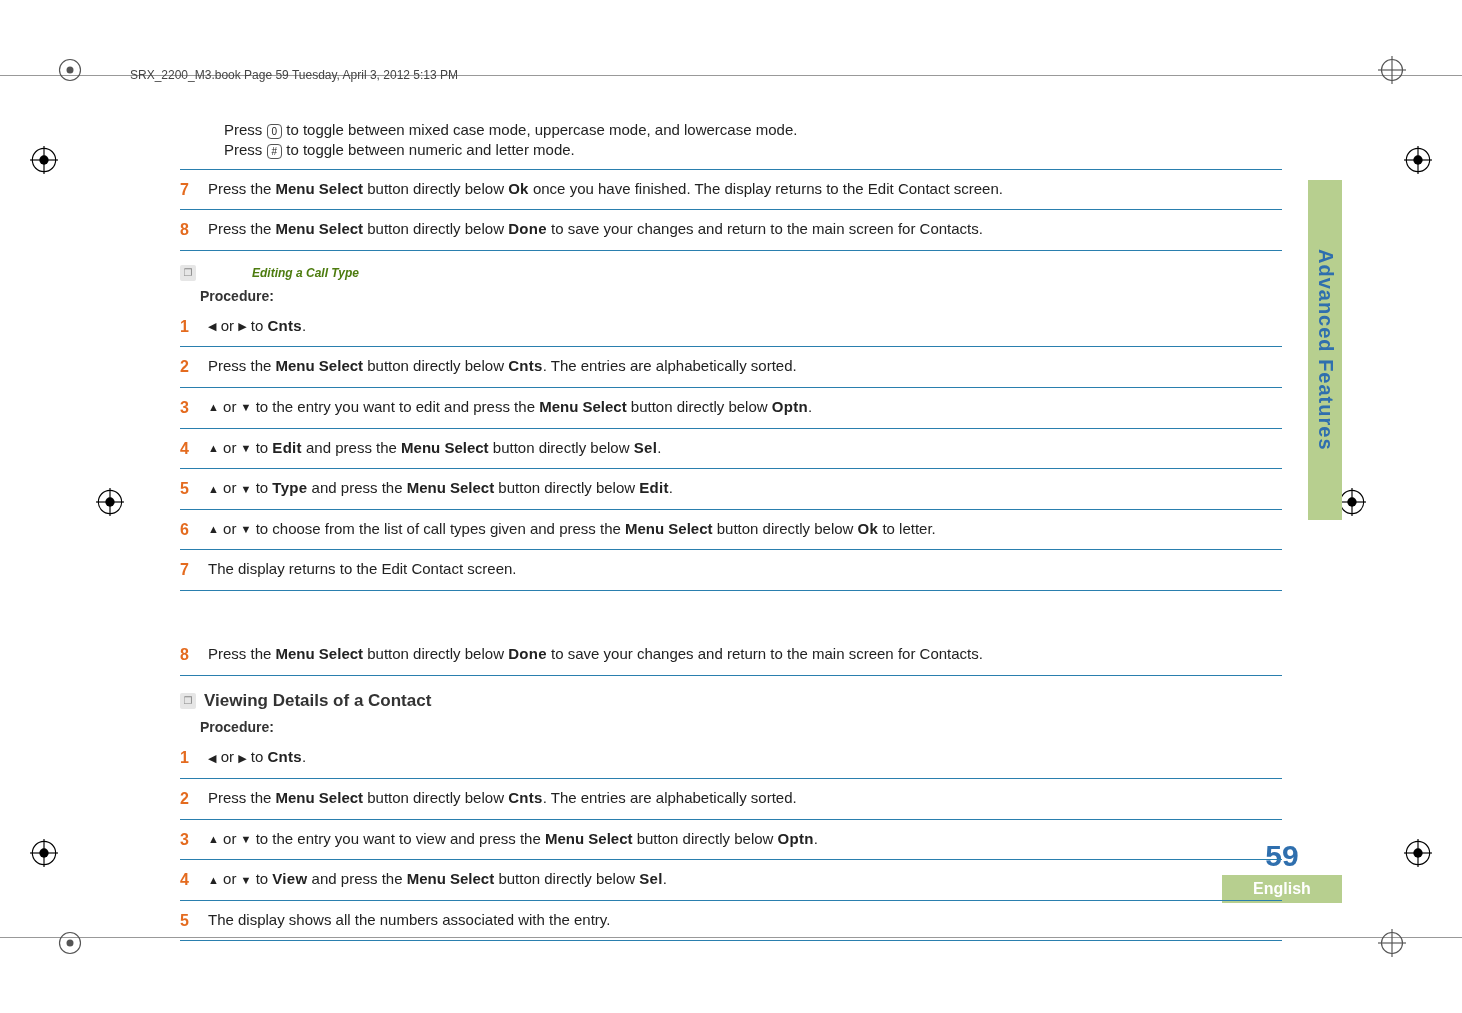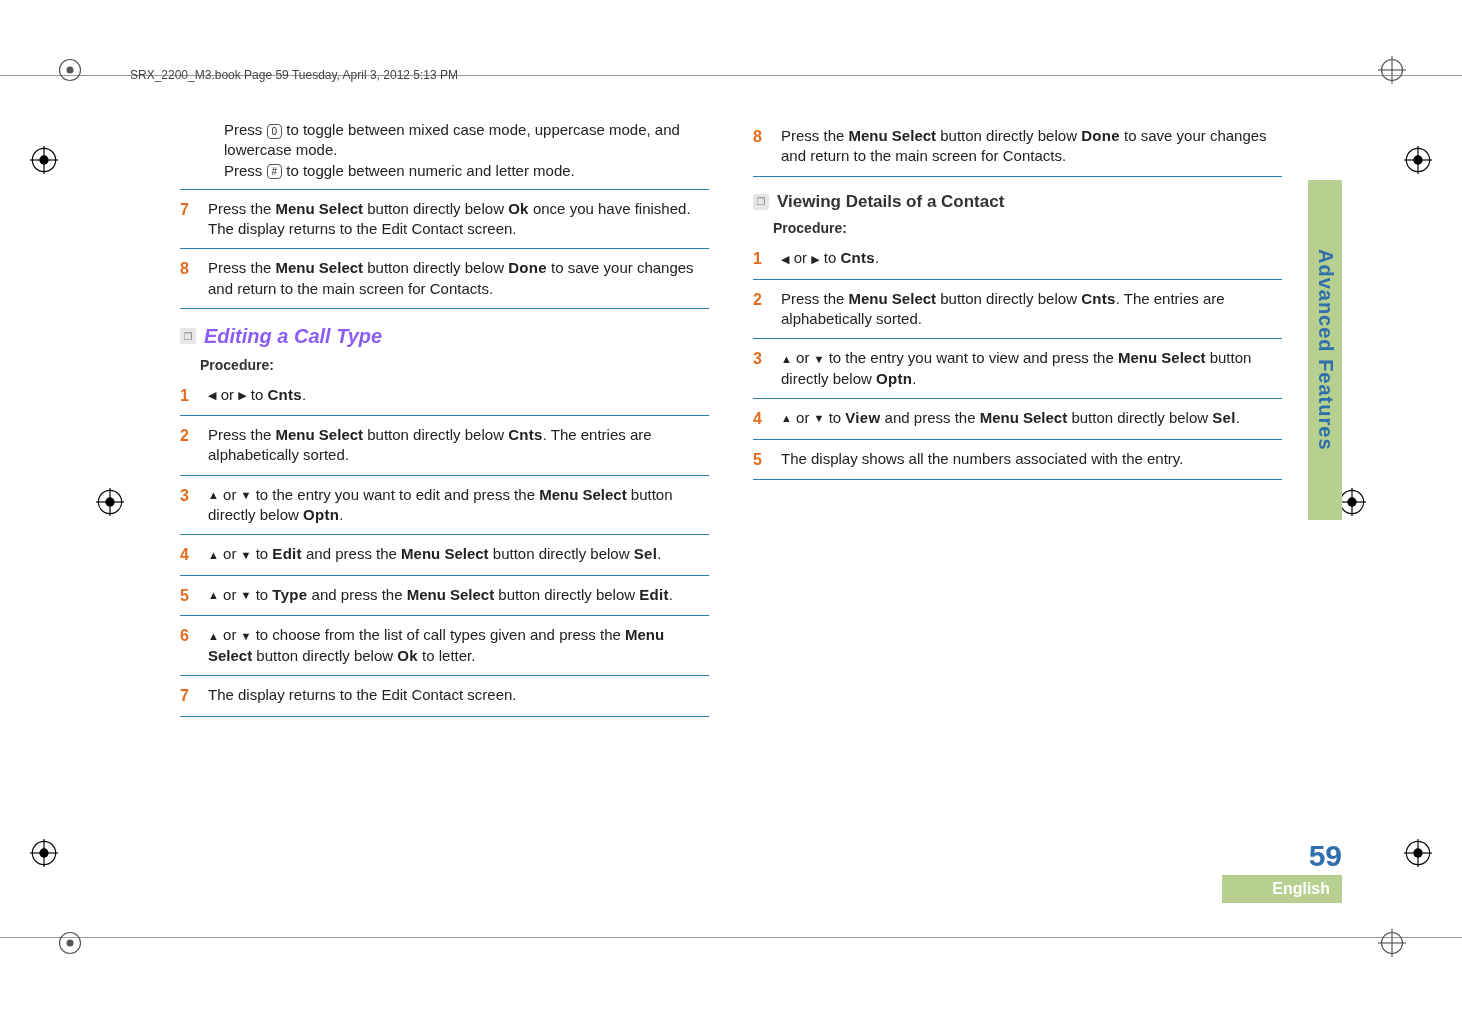--- a/index.html
+++ b/index.html
@@ -38,20 +38,21 @@
   }
 
   .page {
     position: absolute;
     top: 120px;
     left: 180px;
     right: 180px;
     bottom: 120px;
     display: flex;
     gap: 44px;
+    flex-direction: column;
   }
   .col {
     flex: 1;
     font-size: 15px;
     color: #222;
     line-height: 1.35;
   }
 
   .indent-block { padding-left: 44px; margin-bottom: 8px; }
 
@@ -63,21 +64,21 @@
 
   .section-head {
     display: flex; align-items: center; gap: 8px;
     margin: 14px 0 6px 0;
   }
   .section-head .ico {
     width: 16px; height: 16px; background: #e6e6e6; border-radius: 2px;
     display: inline-flex; align-items: center; justify-content: center;
     font-size: 10px; color: #888;
   }
-  .section-title-italic { font-style: italic; font-weight: bold; color: #8b5cf6; font-size: 20px; }
+  .section-title-italic { font-style: italic; font-weight: bold; color: #4d7c0f; font-size: 12px; margin-left: 48px; }
   .section-title-bold { font-weight: bold; color: #333; font-size: 17px; }
 
   .proc-label { font-weight: bold; font-size: 14px; margin: 6px 0 4px 0; color: #333; padding-left: 20px; }
 
   .mono-ui { font-family: "Arial Narrow", Arial, sans-serif; font-weight: bold; letter-spacing: 0.3px; }
   .bold { font-weight: bold; }
 
   .tri { display:inline-block; font-size:11px; vertical-align: middle; line-height:1; }
   .keycap {
     display:inline-block; border:1px solid #555; border-radius:4px;
@@ -102,21 +103,21 @@
     align-items: center;
     justify-content: center;
     letter-spacing: 1px;
   }
 
   .page-foot {
     position: absolute;
     right: 120px;
     bottom: 110px;
     width: 120px;
-    text-align: right;
+    text-align: center;
   }
   .page-num { color: #2f6fae; font-size: 30px; font-weight: bold; }
   .lang-box { background: #b7cf8f; color: #fff; font-weight: bold; padding: 5px 12px; font-size: 16px; margin-top: 2px; }
 </style>
 </head>
 <body>
 
 <div class="hairline-top"></div>
 <div class="hairline-bot"></div>
 

